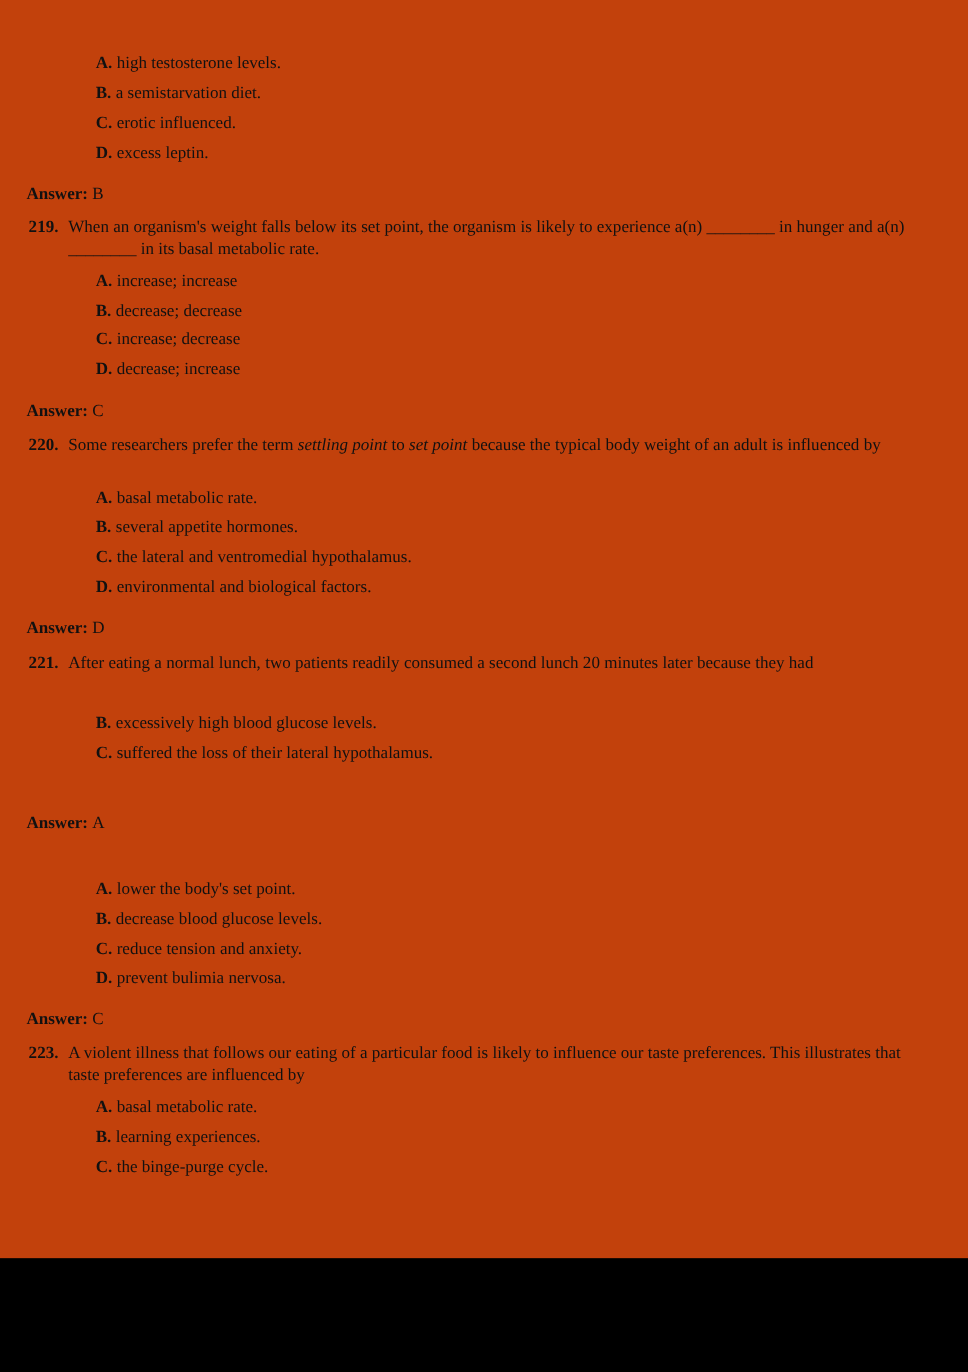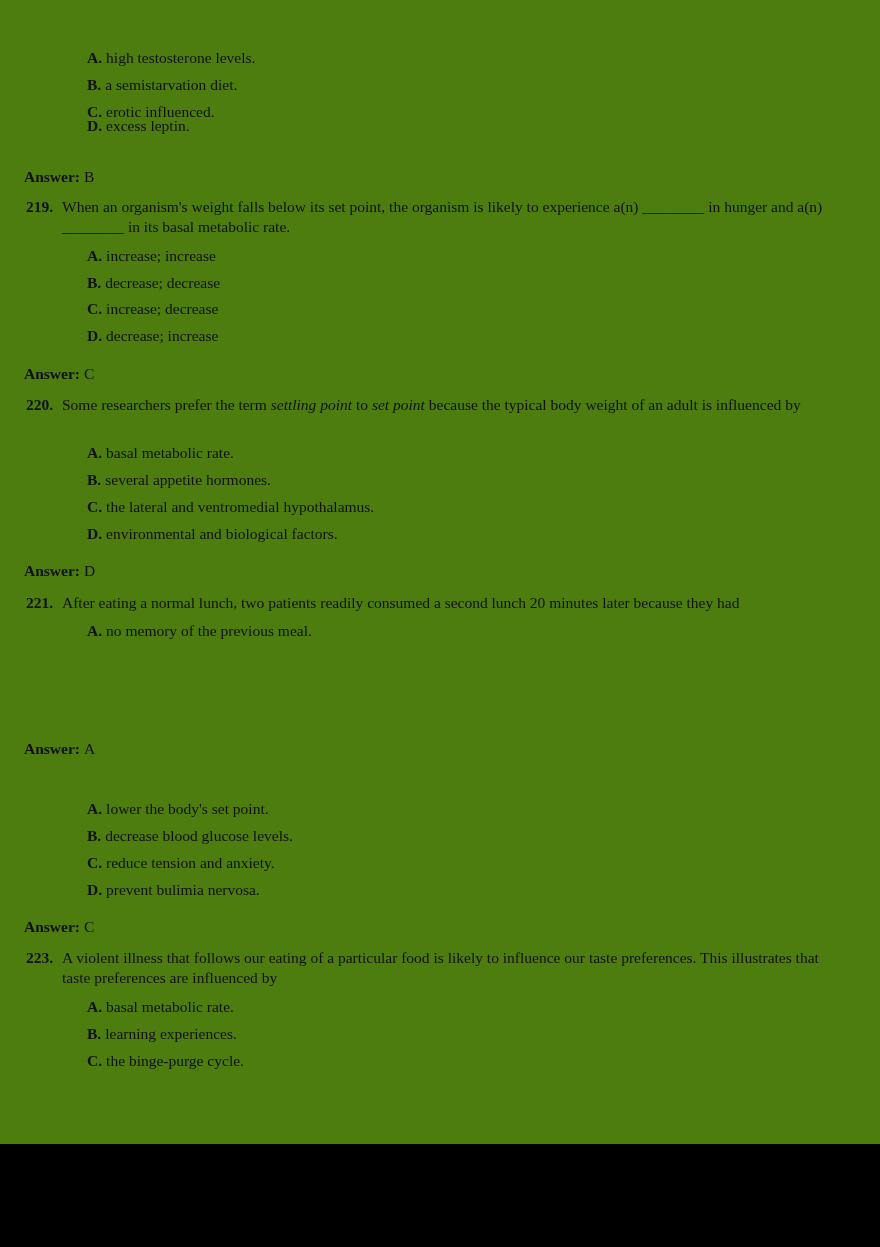--- a/index.html
+++ b/index.html
@@ -2,42 +2,42 @@
 <html><head>
 <meta charset="utf-8">
 <style>
   html, body { margin: 0; padding: 0; }
   body {
     width: 880px; height: 1247px; overflow: hidden; background: #000;
     font-family: "Liberation Serif", "DejaVu Serif", serif; color: #111;
   }
   .page {
     position: absolute; left: 0; top: 0; width: 880px; height: 1144px;
-    background: #4d7c0f;
+    background: #c2410c;
   }
   .blackbar { position: absolute; left: 0; top: 1144px; width: 880px; height: 103px; background: #000; }
   .abs { position: absolute; white-space: nowrap; font-size: 15.5px; line-height: 20px; }
   .opt { left: 87px; }
   .lbl { font-weight: bold; margin-right: 4px; }
   .ans { left: 24px; }
   .ans b { font-weight: bold; margin-right: 4px; }
   .q { left: 26px; width: 820px; white-space: normal; }
   .q .num { font-weight: bold; position: absolute; left: 0; }
   .q .txt { display: block; padding-left: 36px; }
   i { font-style: italic; font-family: Liberation Serif, serif; }
 </style>
 </head>
 <body>
 
 <div class="page">
 
   <div class="abs opt" style="top:48px"><span class="lbl">A.</span><span>high testosterone levels.</span></div>
   <div class="abs opt" style="top:75px"><span class="lbl">B.</span><span>a semistarvation diet.</span></div>
   <div class="abs opt" style="top:102px"><span class="lbl">C.</span><span>erotic influenced.</span></div>
-  <div class="abs opt" style="top:116px"><span class="lbl">D.</span><span>excess leptin.</span></div>
+  <div class="abs opt" style="top:130px"><span class="lbl">D.</span><span>excess leptin.</span></div>
   <div class="abs ans" style="top:167px"><b>Answer:</b><span>B</span></div>
 
   <div class="abs q" style="top:197px">
       <span class="num">219.</span>
       <span class="txt">When an organism's weight falls below its set point, the organism is likely to experience a(n) ________ in hunger and a(n) ________ in its basal metabolic rate.</span>
     </div>
   <div class="abs opt" style="top:246px"><span class="lbl">A.</span><span>increase; increase</span></div>
   <div class="abs opt" style="top:273px"><span class="lbl">B.</span><span>decrease; decrease</span></div>
   <div class="abs opt" style="top:299px"><span class="lbl">C.</span><span>increase; decrease</span></div>
   <div class="abs opt" style="top:326px"><span class="lbl">D.</span><span>decrease; increase</span></div>
@@ -50,21 +50,22 @@
   <div class="abs opt" style="top:443px"><span class="lbl">A.</span><span>basal metabolic rate.</span></div>
   <div class="abs opt" style="top:470px"><span class="lbl">B.</span><span>several appetite hormones.</span></div>
   <div class="abs opt" style="top:524px"><span class="lbl">D.</span><span>environmental and biological factors.</span></div>
   <div class="abs opt" style="top:497px"><span class="lbl">C.</span><span>the lateral and ventromedial hypothalamus.</span></div>
   <div class="abs ans" style="top:561px"><b>Answer:</b><span>D</span></div>
 
   <div class="abs q" style="top:593px;width:840px">
       <span class="num">221.</span>
       <span class="txt">After eating a normal lunch, two patients readily consumed a second lunch 20 minutes later because they had</span>
     </div>
-  <div class="abs opt" style="top:621px"><span class="lbl">A.</span><span>no memory of the previous meal.</span></div>
+  <div class="abs opt" style="top:648px"><span class="lbl">B.</span><span>excessively high blood glucose levels.</span></div>
+  <div class="abs opt" style="top:675px"><span class="lbl">C.</span><span>suffered the loss of their lateral hypothalamus.</span></div>
   <div class="abs ans" style="top:739px"><b>Answer:</b><span>A</span></div>
 
   <div class="abs opt" style="top:799px"><span class="lbl">A.</span><span>lower the body's set point.</span></div>
   <div class="abs opt" style="top:826px"><span class="lbl">B.</span><span>decrease blood glucose levels.</span></div>
   <div class="abs opt" style="top:853px"><span class="lbl">C.</span><span>reduce tension and anxiety.</span></div>
   <div class="abs opt" style="top:880px"><span class="lbl">D.</span><span>prevent bulimia nervosa.</span></div>
   <div class="abs ans" style="top:917px"><b>Answer:</b><span>C</span></div>
 
   <div class="abs q" style="top:948px">
       <span class="num">223.</span>

